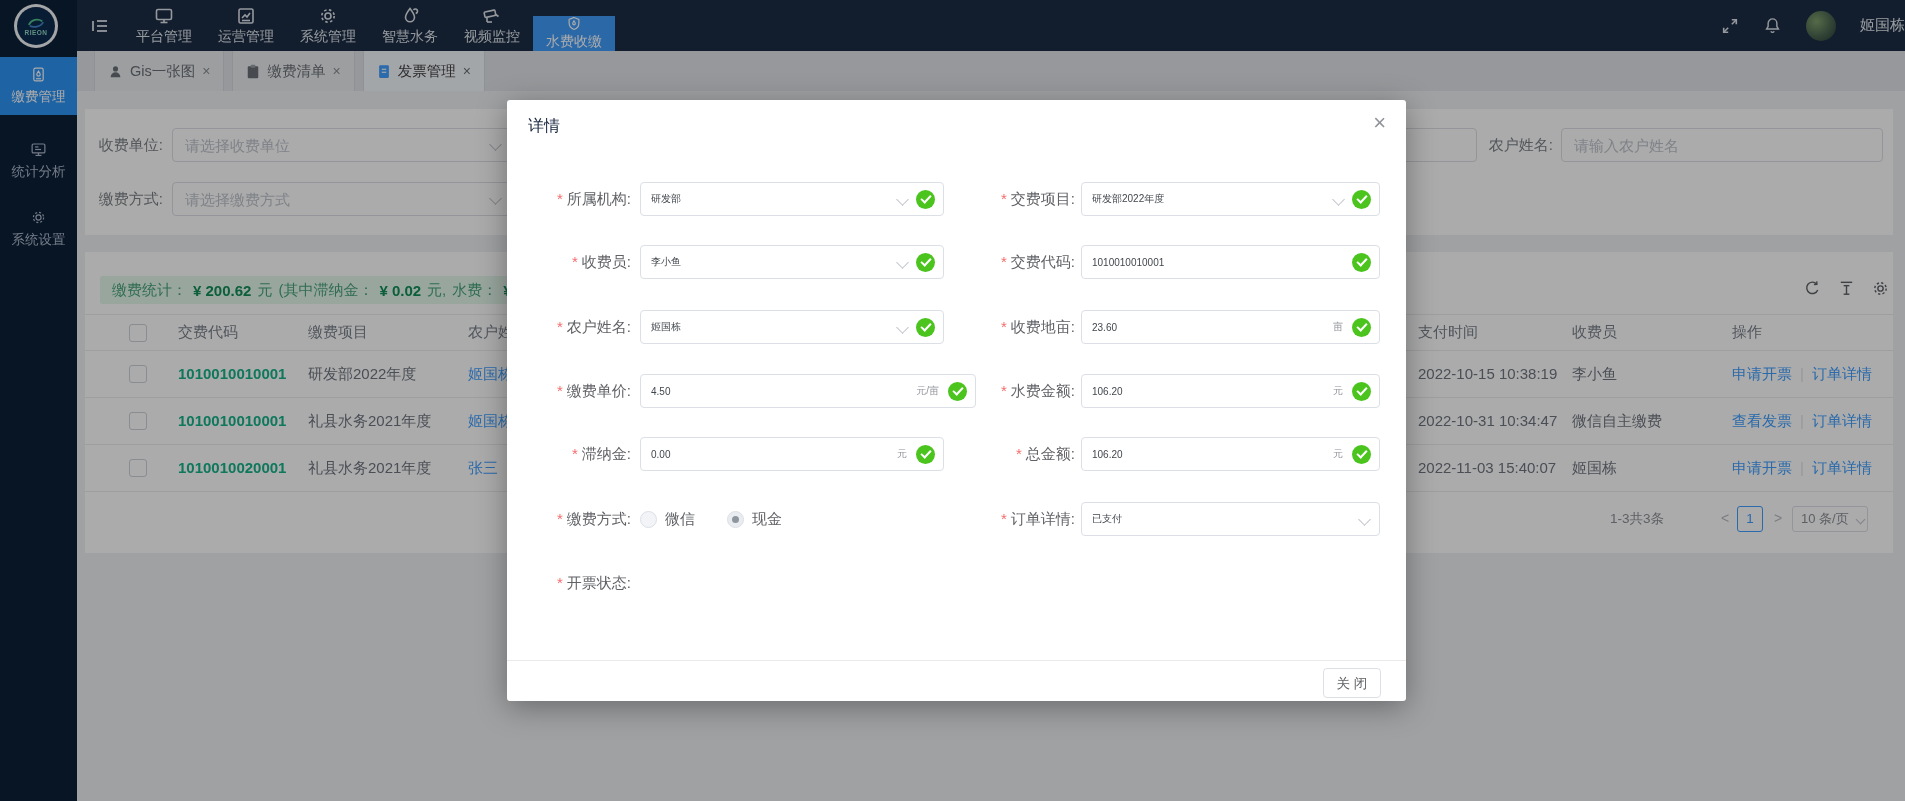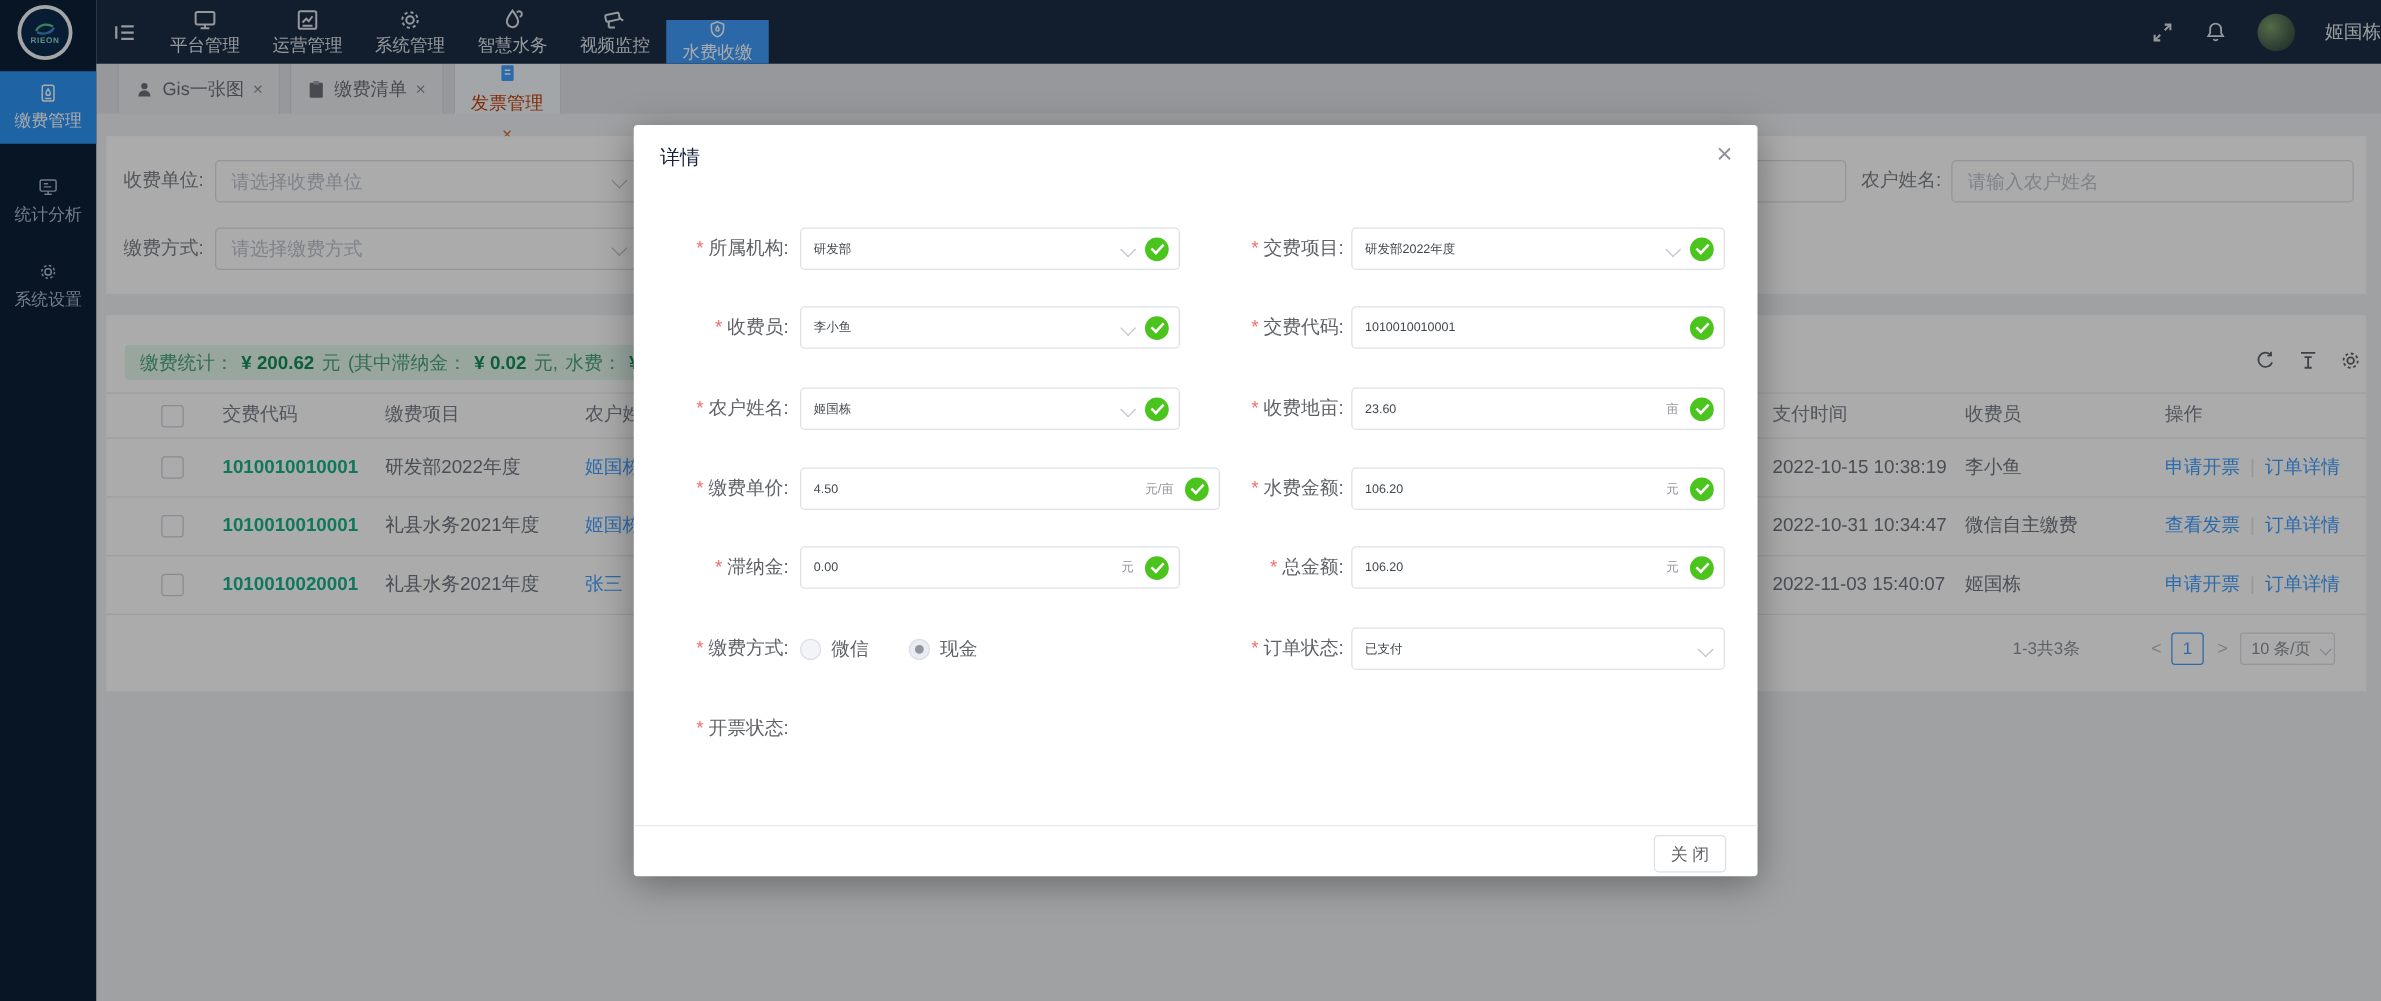--- a/index.html
+++ b/index.html
@@ -31,21 +31,21 @@
   .top-right{margin-left:auto;display:flex;align-items:center;gap:24px;padding-right:0;color:#dfe4ea;}
   .avatar{width:30px;height:30px;border-radius:50%;
           background:radial-gradient(circle at 35% 35%, #7ea06b, #46604e 60%, #2c3b33);}
   .username{color:#e8ecf2;font-size:15px;white-space:nowrap;}
 
   
   .tabbar{position:absolute;left:77px;top:51px;width:1828px;height:40px;background:#e0e3e8;
           display:flex;align-items:stretch;padding-left:17px;box-sizing:border-box;}
   .tab{display:flex;align-items:center;gap:7px;padding:0 13px;margin-right:8px;background:#e9ecef;
        color:#6a7076;font-size:14.5px;border-left:1px solid #d6dade;border-right:1px solid #d6dade;cursor:pointer;}
-  .tab.active{background:#f4f8fd;color:#c2410c;flex-direction:column;}
+  .tab.active{background:#f4f8fd;color:#404040;}
   .tab .tclose{font-size:14px;opacity:.75;cursor:pointer;}
   .tab svg{flex:none;}
 
   
   .card{position:absolute;background:#fff;}
   .filter-label{position:absolute;height:34px;line-height:34px;text-align:right;color:#7d8287;}
   .selbox{position:absolute;height:34px;border:1px solid #dcdfe6;border-radius:4px;background:#fff;
           box-sizing:border-box;display:flex;align-items:center;padding:0 28px 0 10px;}
   .selbox input{border:none;outline:none;width:100%;font-size:15px;background:transparent;
                 font-family:inherit;color:#606266;}
@@ -464,21 +464,21 @@
       <span class="radio-item">
         <span class="radio"></span>
         <span class="rlbl">微信</span>
       </span>
       <span class="radio-item">
         <span class="radio sel"></span>
         <span class="rlbl">现金</span>
       </span>
     </div>
     <div class="mlabel" style="left:430px;top:402px;width:138px;">
-      <span class="mstar">*</span><span>订单状态:</span>
+      <span class="mstar">*</span><span>订单详情:</span>
     </div>
     <div class="mbox" style="left:574px;top:402px;width:299px;">
       <span class="val">已支付</span>
       <span class="chev" style="margin-right:2px;"></span>
     </div>
 
     <div class="mlabel" style="left:10px;top:466px;width:114px;">
       <span class="mstar">*</span><span>开票状态:</span>
     </div>
 

